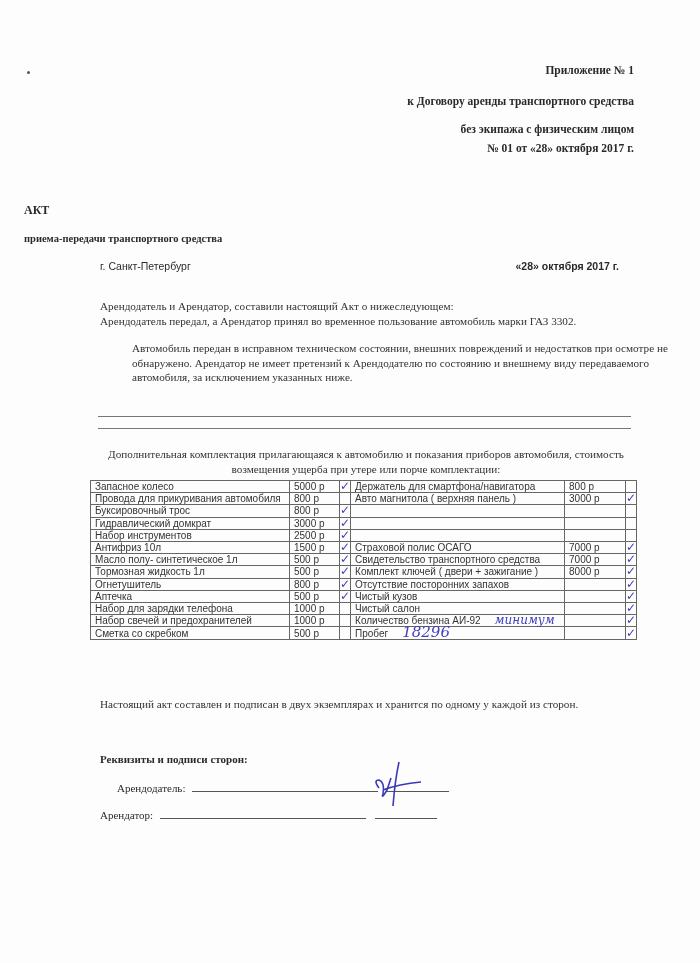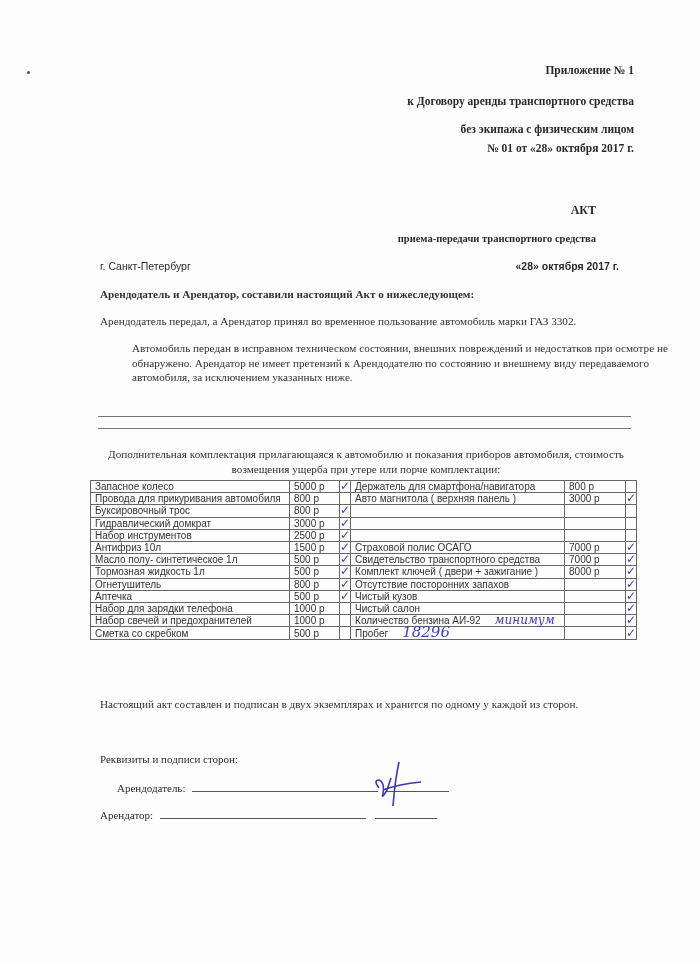--- a/index.html
+++ b/index.html
@@ -2,21 +2,21 @@
 <html><head>
 <meta charset="utf-8">
 <style>
   html, body { margin: 0; padding: 0; }
   body {
     width: 700px; height: 963px; background: #fdfdfd; position: relative; overflow: hidden;
     font-family: "Liberation Serif", serif; color: #2a2a2a;
   }
   .abs { position: absolute; }
   .hdr { right: 66px; font-size: 11.5px; font-weight: bold; text-align: right; white-space: nowrap; }
-  .title { left: 0; width: 596px; text-align: right; font-weight: bold; }
+  .title { left: 0; width: 596px; text-align: left; font-weight: bold; padding-left: 24px; }
   .sans { font-family: "Liberation Sans", sans-serif; }
   .para { left: 100px; width: 540px; font-size: 11.2px; line-height: 14.5px; color: #333; }
   .rule { left: 98px; width: 533px; height: 0; border-top: 1px solid #777; }
   table.kit {
     position: absolute; left: 90px; top: 480px; border-collapse: collapse;
     font-family: "Liberation Sans", sans-serif; font-size: 10px; color: #333;
   }
   table.kit td { border: 1px solid #666; height: 11.2px; padding: 0 4px; line-height: 11px; white-space: nowrap; }
   td.c1 { width: 190px; }
   td.c2 { width: 41px; }
@@ -37,21 +37,21 @@
 <div class="abs hdr" style="top:95px;">к Договору аренды транспортного средства</div>
 <div class="abs hdr" style="top:123px;padding-left:48px;">без экипажа с физическим лицом</div>
 <div class="abs hdr" style="top:142px;">№ 01 от «28» октября 2017 г.</div>
 
 <div class="abs title" style="top:203px;font-size:12px;">АКТ</div>
 <div class="abs title" style="top:233px;font-size:10.5px;">приема-передачи транспортного средства</div>
 
 <div class="abs sans" style="left:100px;top:260px;font-size:10.5px;font-weight:normal;">г. Санкт-Петербург</div>
 <div class="abs sans" style="right:81px;top:260px;font-size:10.5px;font-weight:bold;">«28» октября 2017 г.</div>
 
-<div class="abs para" style="top:287px;font-weight:bold;">Арендодатель и Арендатор, составили настоящий Акт о нижеследующем:</div>
+<div class="abs para" style="top:299px;">Арендодатель и Арендатор, составили настоящий Акт о нижеследующем:</div>
 <div class="abs para" style="top:314px;">Арендодатель передал, а Арендатор принял во временное пользование автомобиль марки ГАЗ  3302.</div>
 <div class="abs para" style="top:341px;margin-left:32px;">Автомобиль передан в исправном техническом состоянии, внешних повреждений и недостатков при осмотре не обнаружено. Арендатор не имеет претензий к Арендодателю по состоянию и внешнему виду передаваемого автомобиля, за исключением указанных ниже.</div>
 
 <div class="abs rule" style="top:416px;"></div>
 <div class="abs rule" style="top:428px;"></div>
 
 <div class="abs para" style="top:447px;left:96px;width:540px;text-align:center;">Дополнительная комплектация прилагающаяся к автомобилю и показания приборов автомобиля, стоимость возмещения ущерба при утере или порче комплектации:</div>
 
 <table class="kit">
   <tbody id="kit-body">
@@ -157,21 +157,21 @@
         <td class="c3" style="text-align: center;"></td>
         <td class="c4"><span>Пробег</span><span class="hand" style="margin-left: 14px; font-size: 15px;">18296</span></td>
         <td class="c5"><span></span></td>
         <td class="c6" style="text-align: center;"><span class="check">✓</span></td>
       </tr>
     </tbody>
 </table>
 
 <div class="abs para" style="top:697px;">Настоящий акт составлен и подписан в двух экземплярах и хранится по одному у каждой из сторон.</div>
 
-<div class="abs" style="left:100px;top:753px;font-size:11px;font-weight:normal;">Реквизиты и подписи сторон:</div>
+<div class="abs" style="left:100px;top:753px;font-size:11px;font-weight:bold;">Реквизиты и подписи сторон:</div>
 
 <div class="abs" style="left:117px;top:781px;font-size:11px;">
   <span>Арендодатель:</span>
   <span class="sigline" style="width:186px;margin-left:4px;"></span>
   <span class="sigline" style="width:62px;margin-left:6px;"></span>
 </div>
 <svg class="abs" width="60" height="50" style="left:365px;top:760px;">
   <path d="M14,28 Q8,20 14,20 Q20,22 18,34 Q16,40 22,30 L26,18" stroke="#3a3ab8" stroke-width="1.6" fill="none"></path>
   <path d="M34,2 Q30,20 28,46" stroke="#3a3ab8" stroke-width="1.6" fill="none"></path>
   <path d="M18,30 Q34,24 56,22" stroke="#3a3ab8" stroke-width="1.6" fill="none"></path>

